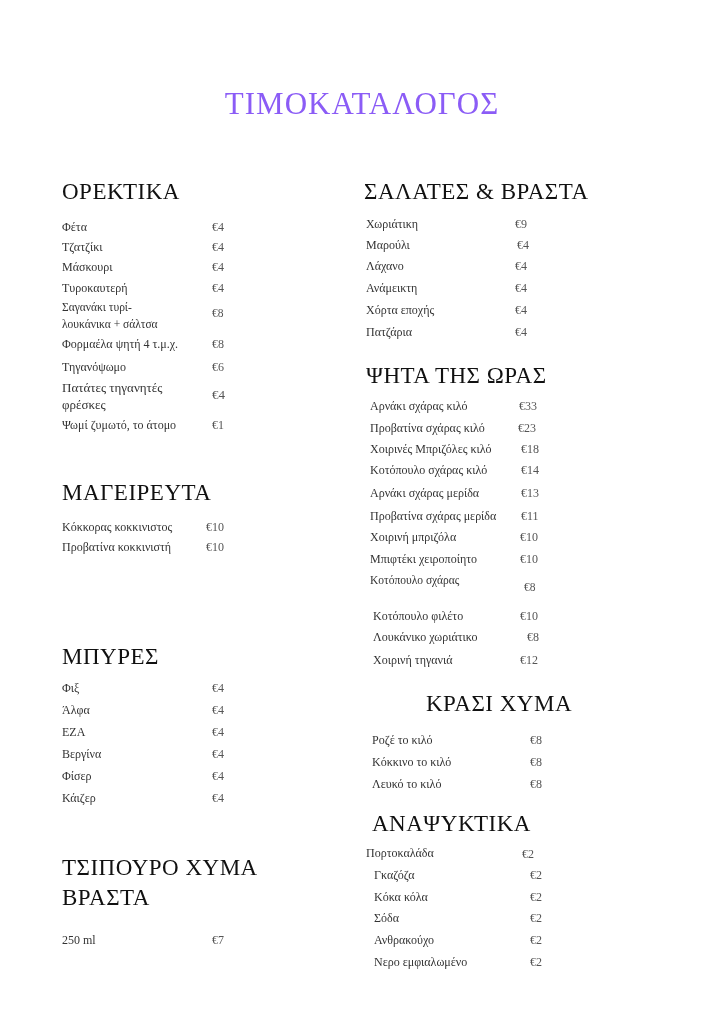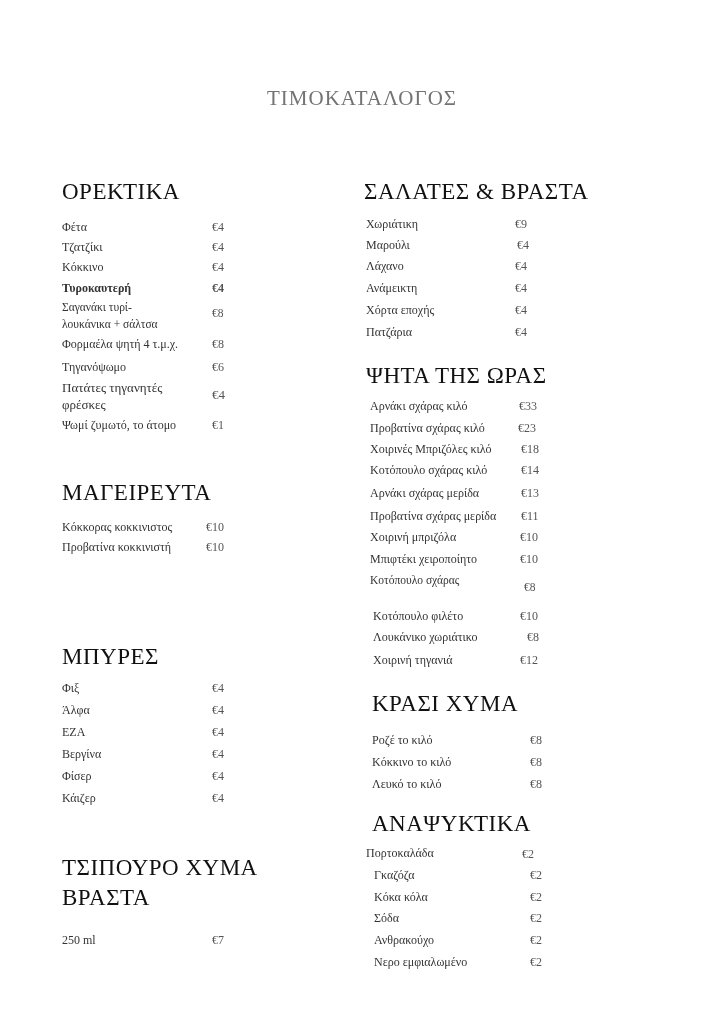--- a/index.html
+++ b/index.html
@@ -3,22 +3,22 @@
   <meta charset="utf-8">
   <style>
     html, body { margin: 0; padding: 0; }
     body {
       width: 724px; height: 1024px; background: #ffffff; position: relative;
       font-family: "DejaVu Serif", "Liberation Serif", serif; color: #1a1a1a;
       overflow: hidden;
     }
     .title {
       position: absolute; top: 86px; left: 0; width: 724px; text-align: center;
-      font-family: "Liberation Serif", serif; font-size: 21px; letter-spacing: 1px;
-      color: #737373;
+      font-family: "Liberation Serif", serif; font-size: 31px; letter-spacing: 1px;
+      color: #8b5cf6;
     }
     .section { position: absolute; }
     .section h2 {
       margin: 0; font-family: "Liberation Serif", serif; font-weight: normal;
       font-size: 23px; letter-spacing: 0.5px; color: #111; line-height: 30px;
     }
     .row { display: flex; align-items: center; font-family: "Liberation Serif", serif;
       font-size: 12px; color: #333; }
     .row .name { line-height: 17px; }
     .row .price { position: absolute; color: #555; }
@@ -35,24 +35,24 @@
 <div>
   <div class="row" style="position:absolute; left:62px; top:219px; width:170px; height:17px;">
     <span class="name">Φέτα</span>
     <span class="price" style="left:150px;">€4</span>
   </div>
   <div class="row" style="position:absolute; left:62px; top:239px; width:170px; height:17px;">
     <span class="name">Τζατζίκι</span>
     <span class="price" style="left:150px;">€4</span>
   </div>
   <div class="row" style="position:absolute; left:62px; top:259px; width:170px; height:17px;">
-    <span class="name">Κόκκινο</span>
-    <span class="price" style="left:150px;">€4</span>
-  </div>
-  <div class="row" style="position:absolute; left:62px; top:280px; width:170px; height:17px;font-weight:bold;">
+    <span class="name">Μάσκουρι</span>
+    <span class="price" style="left:150px;">€4</span>
+  </div>
+  <div class="row" style="position:absolute; left:62px; top:280px; width:170px; height:17px;">
     <span class="name">Τυροκαυτερή</span>
     <span class="price" style="left:150px;">€4</span>
   </div>
   <div style="position:absolute; left:62px; top:299px; width:170px; height:34px; font-family:'Liberation Serif',serif; font-size:11.5px; color:#333;">
     <div style="line-height:17px;">Σαγανάκι τυρί-</div>
     <div style="line-height:17px;">λουκάνικα + σάλτσα</div>
     <span style="position:absolute; left:150px; top:8px; color:#555;">€8</span>
   </div>
   <div class="row" style="position:absolute; left:62px; top:336px; width:170px; height:17px;">
     <span class="name">Φορμαέλα ψητή 4 τ.μ.χ.</span>
@@ -195,21 +195,21 @@
 </div>
 <div class="row" style="position:absolute; left:373px; top:629px; width:180px; height:17px;align-items:center;">
   <span class="name">Λουκάνικο χωριάτικο</span>
   <span class="price" style="left:154px;">€8</span>
 </div>
 <div class="row" style="position:absolute; left:373px; top:652px; width:180px; height:17px;">
   <span class="name">Χοιρινή τηγανιά</span>
   <span class="price" style="left:147px;">€12</span>
 </div>
 
-<div class="section" style="left:372px; top:689px; width:200px;">
+<div class="section" style="left:372px; top:689px; width:200px;text-align:right;">
   <h2>ΚΡΑΣΙ ΧΥΜΑ</h2>
 </div>
 <div class="row" style="position:absolute; left:372px; top:732px; width:180px; height:17px;">
   <span class="name">Ροζέ το κιλό</span>
   <span class="price" style="left:158px;">€8</span>
 </div>
 <div class="row" style="position:absolute; left:372px; top:754px; width:180px; height:17px;">
   <span class="name">Κόκκινο το κιλό</span>
   <span class="price" style="left:158px;">€8</span>
 </div>

